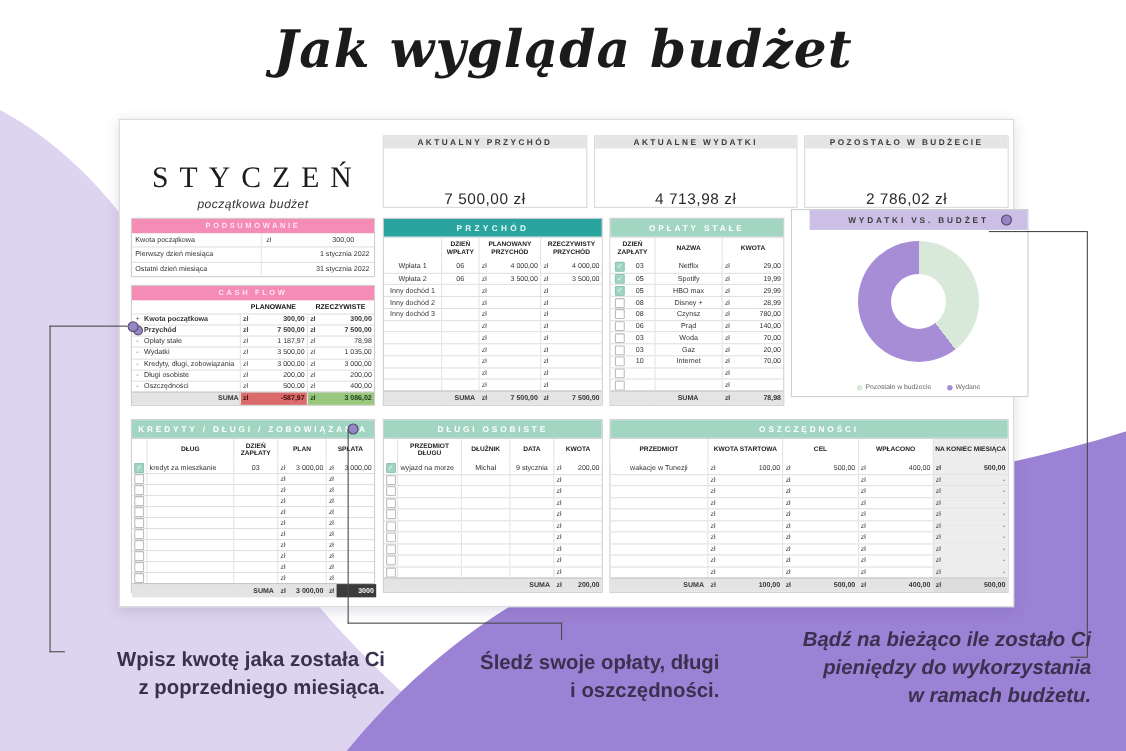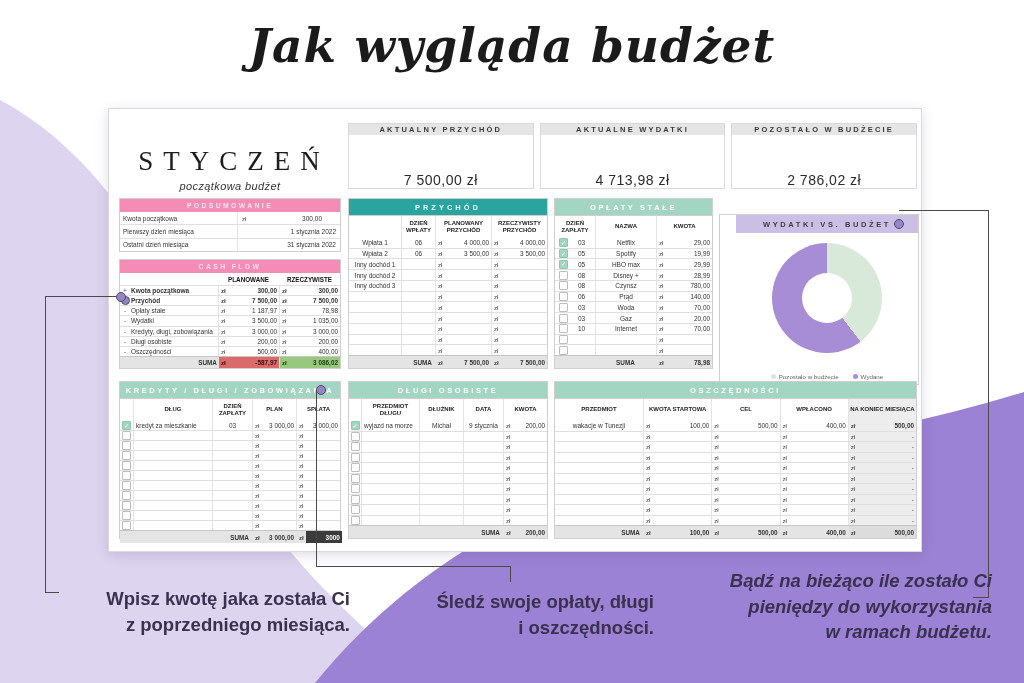--- a/index.html
+++ b/index.html
@@ -82,21 +82,21 @@
   .rowdot{width:9px;height:9px;border-radius:50%;background:#9486c4;border:1.5px solid #544a6b;box-sizing:border-box;}
   .prz{left:239px;top:89px;width:200px;height:171px;}
   .c-pn{flex:0 0 52px;}.c-pd{flex:0 0 34px;}
   .prz .mc,.prz .col.mcol{flex:1;}
   .opl{left:445px;top:89px;width:159px;height:171px;}
   .c-od{flex:0 0 40px;}
   .opl .oname{flex:1;justify-content:center;}
   .opl .mc{flex:0 0 56px;}
   .opl .col.c-onm{flex:1;}
   .opl .col.c-okw{flex:0 0 56px;}
-  .chartbox{left:610px;top:105px;width:200px;height:171px;padding-left:16px;}
+  .chartbox{left:610px;top:81px;width:216px;height:171px;padding-left:16px;}
   .donut{width:110px;height:110px;border-radius:50%;margin:10px auto 0;position:relative;}
   .donut .hole{position:absolute;left:50%;top:50%;width:50px;height:50px;margin:-25px 0 0 -25px;
                border-radius:50%;background:#fff;}
   .legend{flex:0 0 16px;display:flex;align-items:center;justify-content:center;gap:14px;
           font-size:6.2px;color:#666;margin-top:auto;}
   .lgi{display:flex;align-items:center;gap:3px;}
   .lgd{width:5px;height:5px;border-radius:50%;display:inline-block;}
   .kre{left:10px;top:272px;width:222px;height:158px;}
   .c-kcb{flex:0 0 13px;justify-content:center;}
   .c-kn{flex:0 0 79px;}.c-kd{flex:0 0 40px;}

